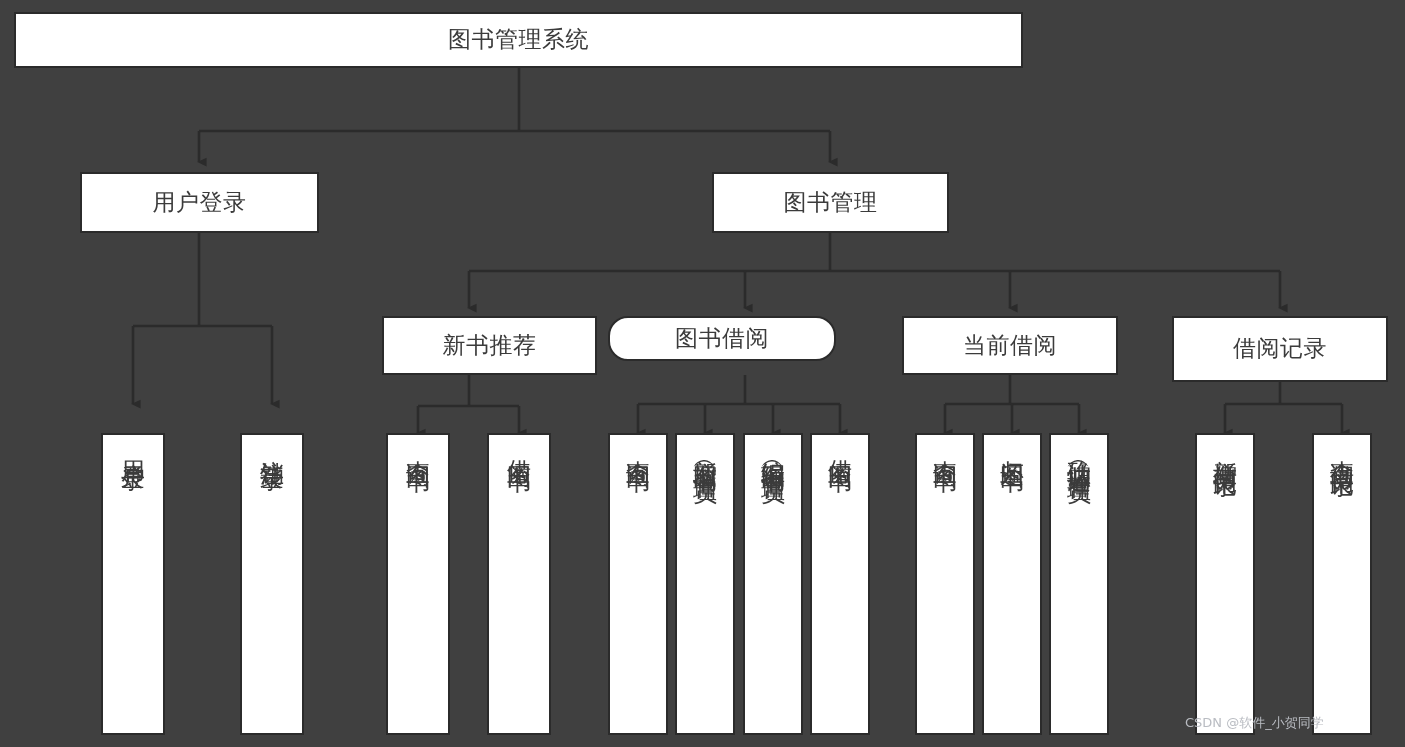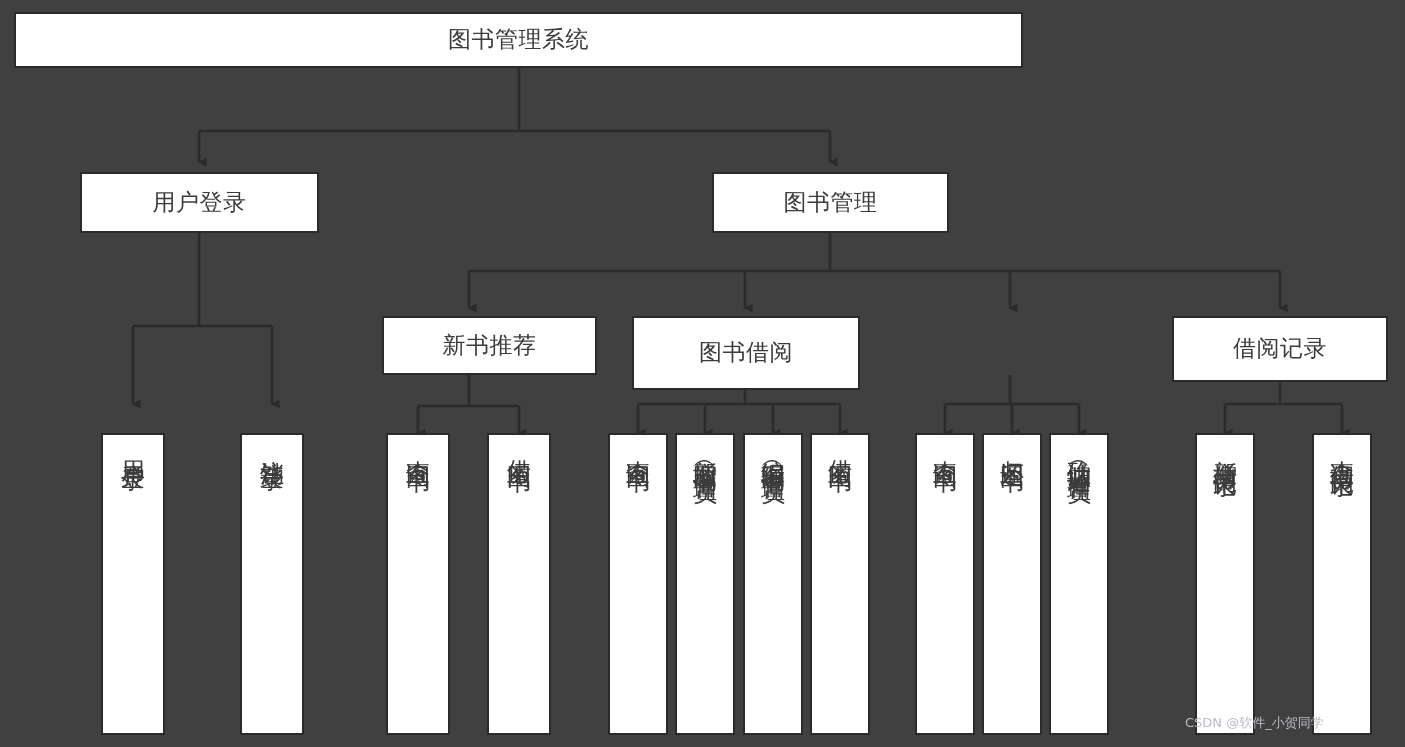--- a/index.html
+++ b/index.html
@@ -134,24 +134,27 @@
   </div>
 
   <div class="node horiz" style="left:712px; top:172px; width:237px; height:61px;">
     <span class="lbl">图书管理</span>
   </div>
 
   <div class="node horiz" style="left:362px; top:316px; width:215px; height:59px;margin-left:20px;">
     <span class="lbl">新书推荐</span>
   </div>
 
-  <div class="node horiz" style="left:632px; top:316px; width:228px; height:74px;">
+  <div class="node horiz" style="left:608px; top:316px; width:228px; height:45px;border-radius:20px;">
     <span class="lbl">图书借阅</span>
   </div>
 
+  <div class="node horiz" style="left:902px; top:316px; width:216px; height:59px;">
+    <span class="lbl">当前借阅</span>
+  </div>
 
   <div class="node horiz" style="left:1172px; top:316px; width:216px; height:66px;">
     <span class="lbl">借阅记录</span>
   </div>
 
   <div class="node leaf" style="left:101px; top:433px; width:64px; height:302px;">
     <span class="lbl">用户登录</span>
   </div>
 
   <div class="node leaf" style="left:240px; top:433px; width:64px; height:302px;">

